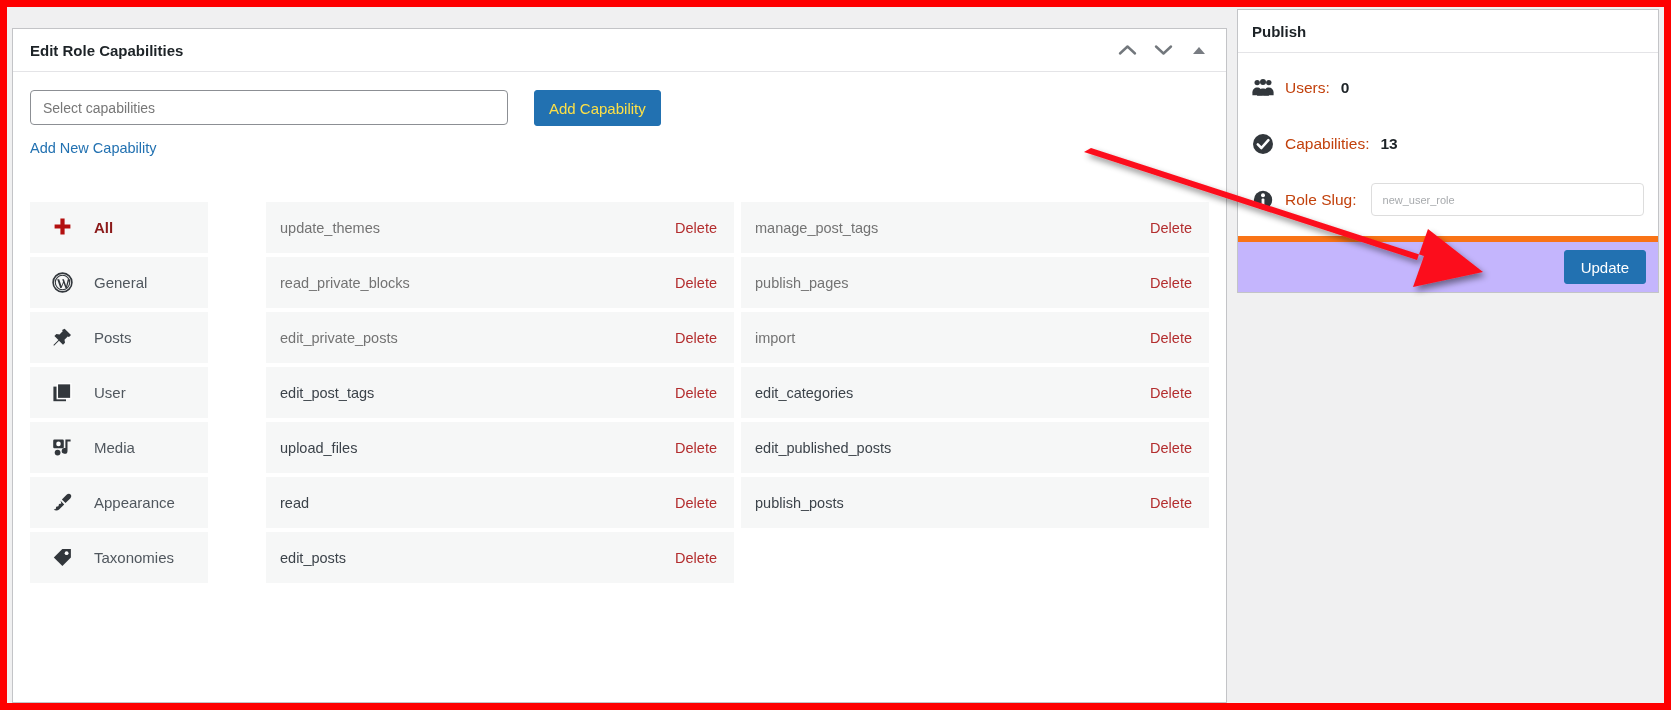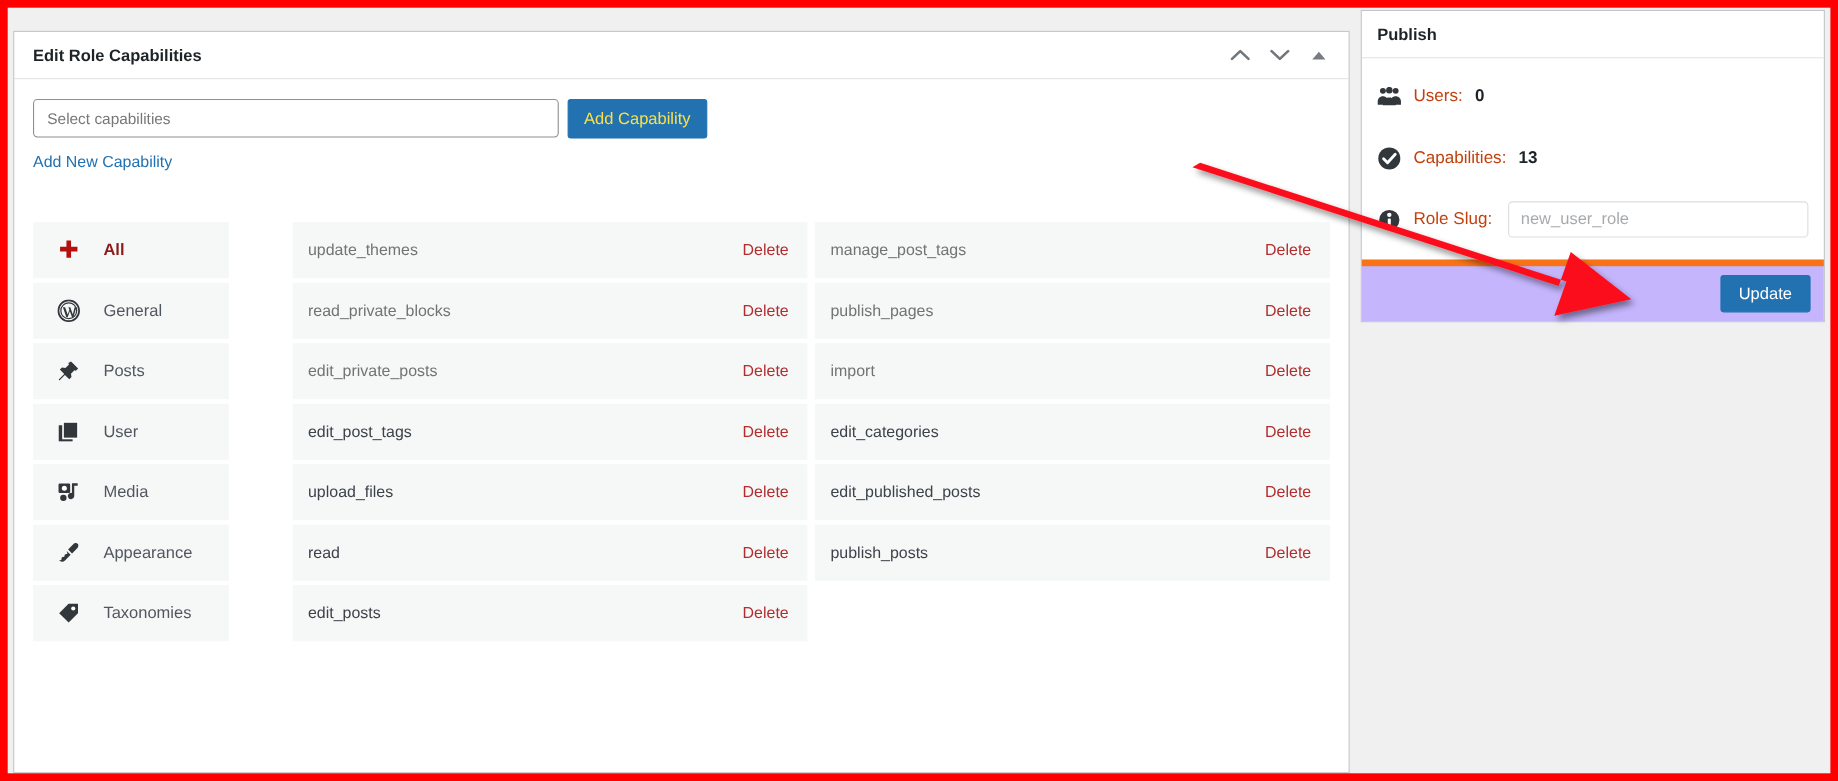--- a/index.html
+++ b/index.html
@@ -100,21 +100,21 @@
   }
 
   .postbox-body {
     padding: 18px 17px 0 17px;
     flex: 1;
     display: flex;
     flex-direction: column;
     min-height: 0;
   }
 
-  .add-cap-row { display: flex; align-items: flex-start; gap: 8px; }
+  .add-cap-row { display: flex; align-items: flex-start; gap: 26px; }
   .cap-select {
     width: 478px;
     height: 35px;
     border: 1px solid #8c8f94;
     border-radius: 4px;
     background: #fff;
     font-family: "Liberation Sans", sans-serif;
     font-size: 14px;
     color: #646970;
     padding: 0 12px;
@@ -262,21 +262,21 @@
     color: #c2410c;
   }
   .pub-value { font-weight: bold; color: #1d2327; }
   .slug-input {
     flex: 1;
     height: 33px;
     border: 1px solid #ddd;
     border-radius: 4px;
     background: #fff;
     font-family: "Liberation Sans", sans-serif;
-    font-size: 15px;
+    font-size: 11px;
     color: #a0a5aa;
     padding: 0 11px;
     outline: none;
     margin-left: 3px;
   }
   .slug-input::placeholder { color: #a7aaad; opacity: 1; }
 
   .publish-footer {
     background: #c4b5fd;
     border-top: 6px solid #f97316;

